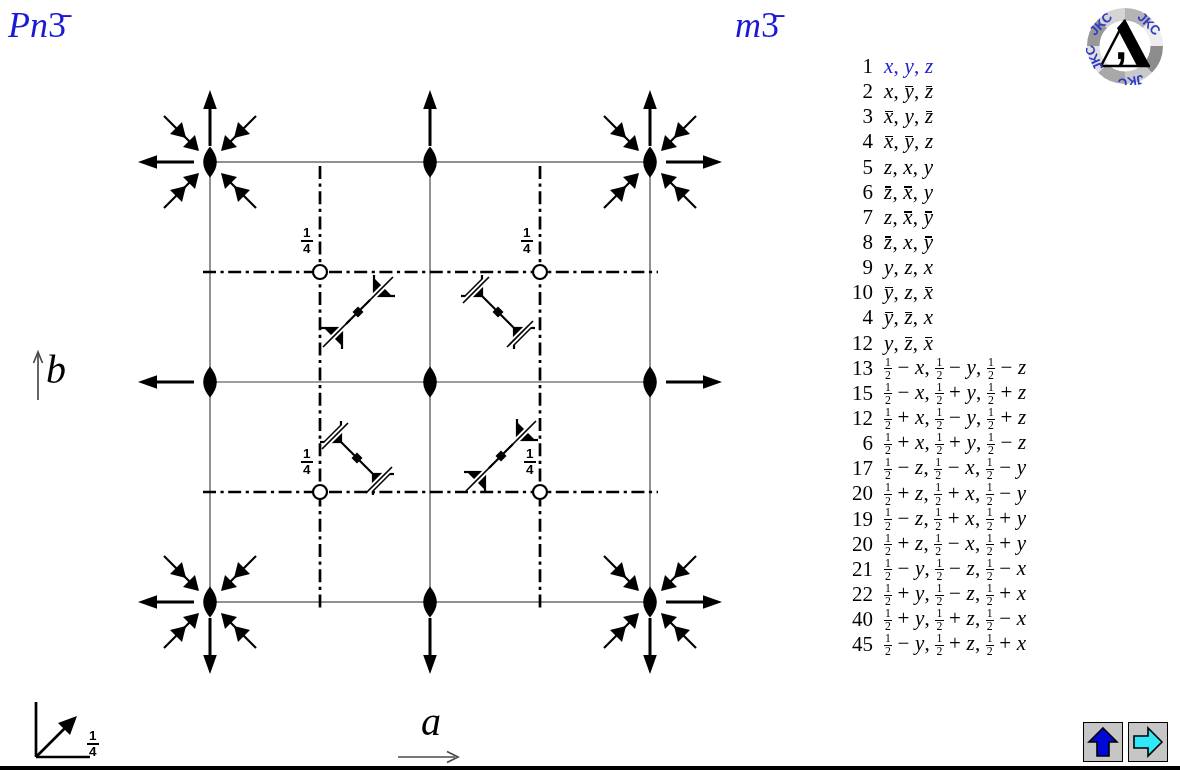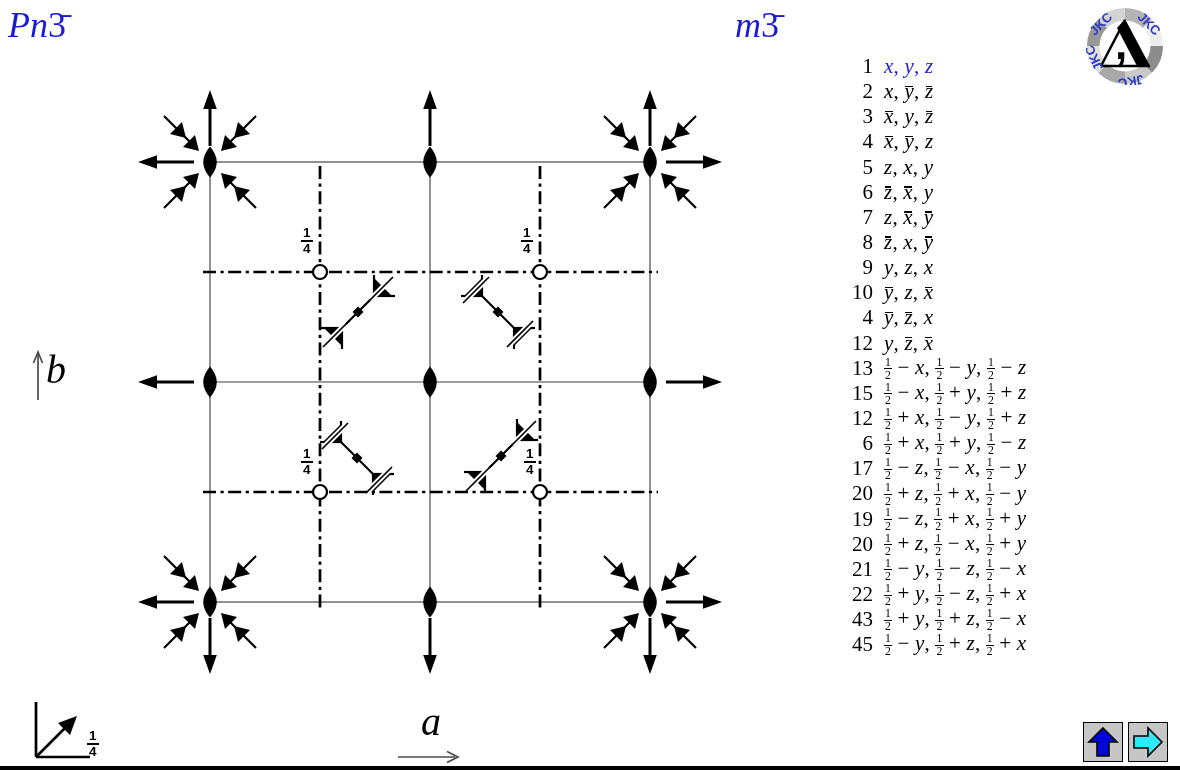--- a/index.html
+++ b/index.html
@@ -432,21 +432,21 @@
             <span class="fd">2</span>
           </span> + <span class="it">y</span>, <span class="frac">
             <span class="fn">1</span>
             <span class="fd">2</span>
           </span> − <span class="it">z</span>, <span class="frac">
             <span class="fn">1</span>
             <span class="fd">2</span>
           </span> + <span class="it">x</span></span>
       </div>
       <div class="prow">
-        <span class="pnum">43</span>
+        <span class="pnum">40</span>
         <span class="pcoord"><span class="frac">
             <span class="fn">1</span>
             <span class="fd">2</span>
           </span> + <span class="it">y</span>, <span class="frac">
             <span class="fn">1</span>
             <span class="fd">2</span>
           </span> + <span class="it">z</span>, <span class="frac">
             <span class="fn">1</span>
             <span class="fd">2</span>
           </span> − <span class="it">x</span></span>

